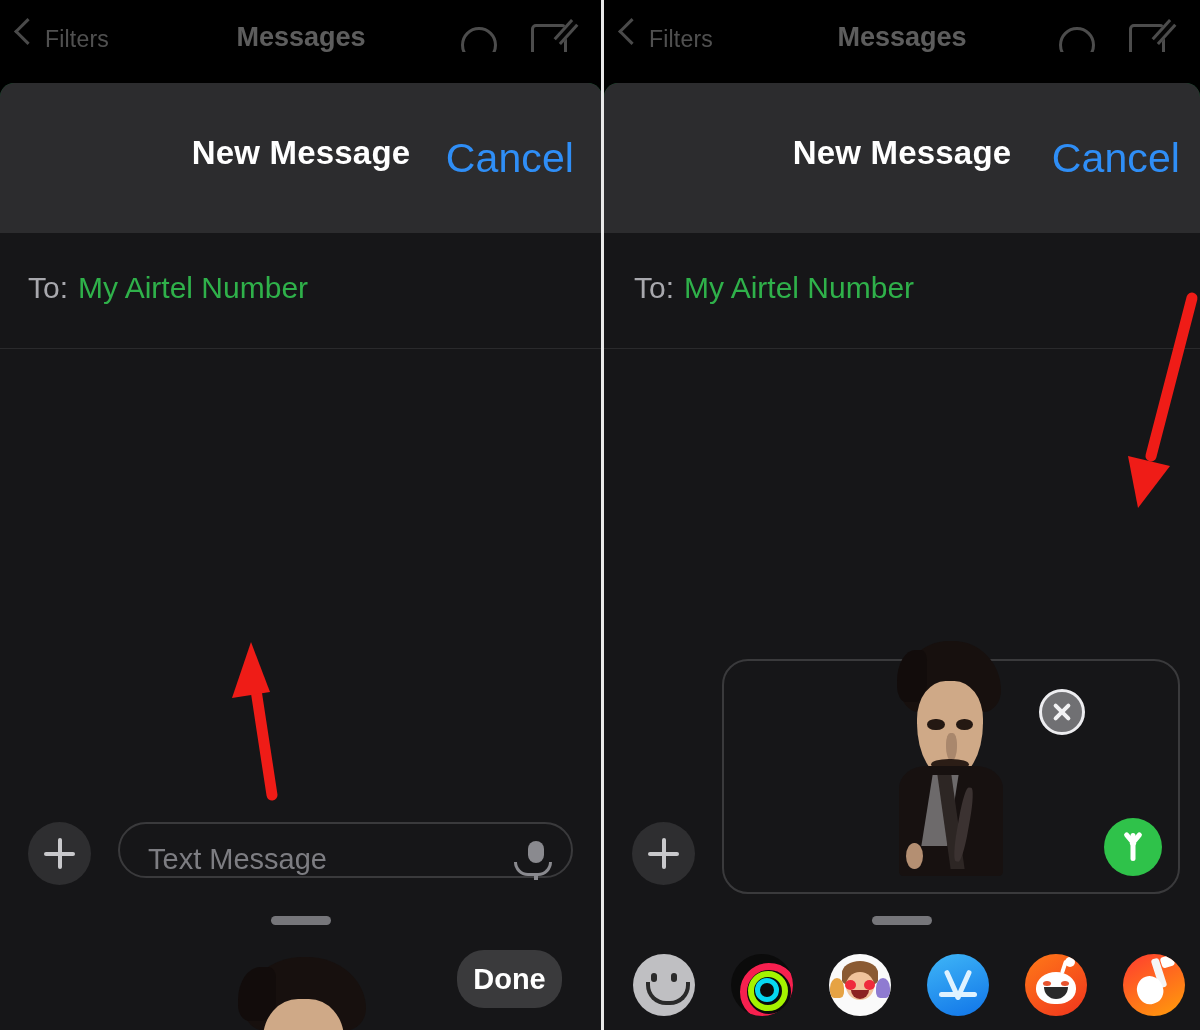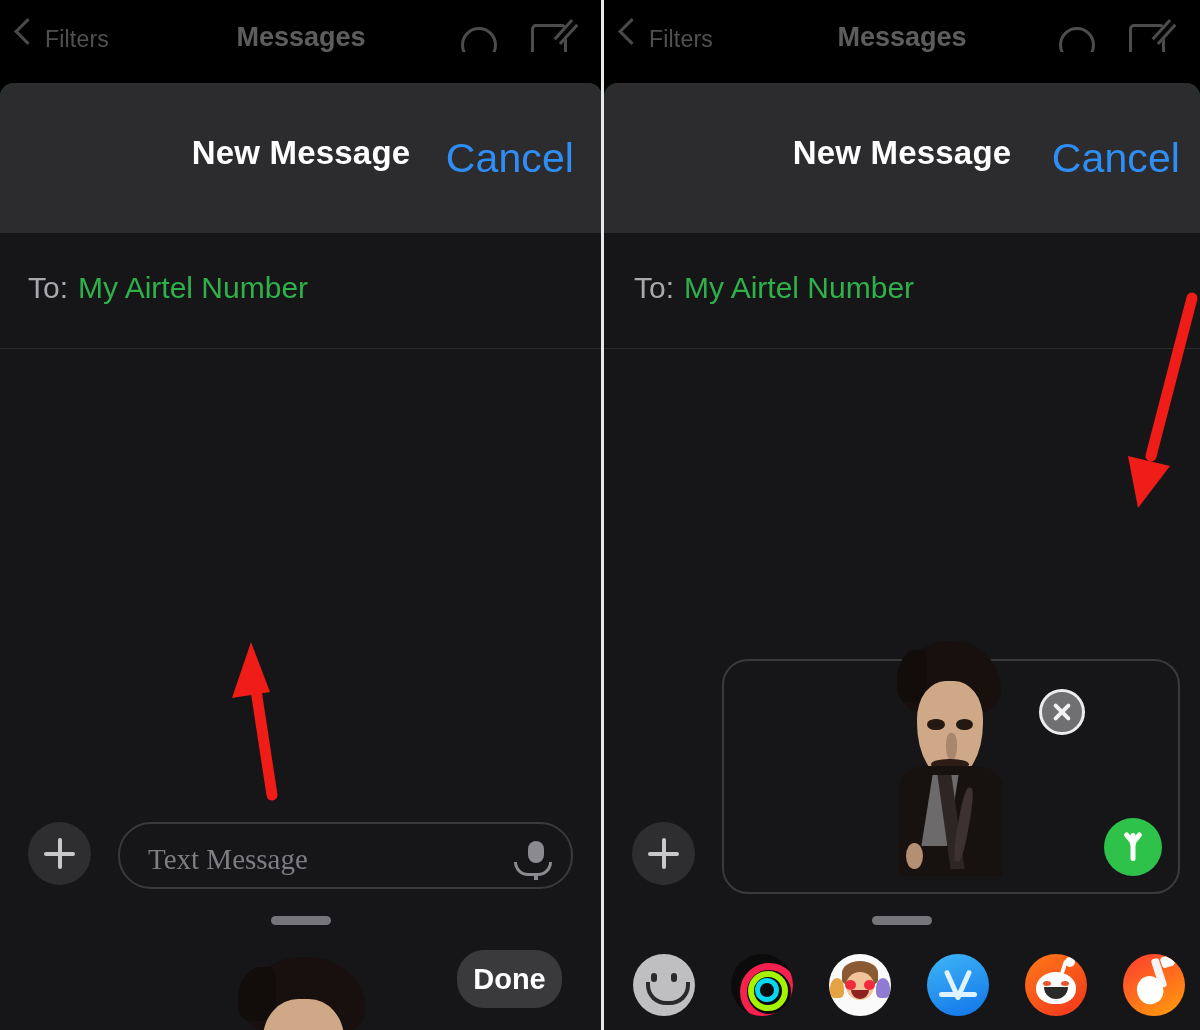--- a/index.html
+++ b/index.html
@@ -46,21 +46,21 @@
   
   .compose-body{position:relative;background:#161618;height:865px;}
 
   
   .plus-round{position:absolute;width:63px;height:63px;border-radius:50%;background:#2e2e30;}
   .plus-round::before,.plus-round::after{content:"";position:absolute;background:#c9c9cc;border-radius:2px;}
   .plus-round::before{left:16px;top:29.5px;width:31px;height:4px;}
   .plus-round::after{top:16px;left:29.5px;height:31px;width:4px;}
 
   
-  .text-field{position:absolute;left:118px;top:473px;width:455px;height:67px;border:2px solid #3a3a3c;border-radius:33px;box-sizing:border-box;font-family:Liberation Serif, serif;}
+  .text-field{position:absolute;left:118px;top:473px;width:455px;height:56px;border:2px solid #3a3a3c;border-radius:33px;box-sizing:border-box;}
   .tf-placeholder{position:absolute;left:28px;top:19px;font-size:29px;color:#7d7d82;}
   .mic{position:absolute;right:27px;top:17px;width:16px;height:22px;border-radius:8px;background:#8a8a8f;}
   .mic-stand{position:absolute;right:19px;top:38px;width:32px;height:11px;border:3px solid #8a8a8f;border-top:none;border-radius:0 0 16px 16px;}
   .mic-base{position:absolute;right:33px;top:49px;width:4px;height:7px;background:#8a8a8f;}
 
   
   .drag-handle{position:absolute;left:50%;transform:translateX(-50%);width:60px;height:9px;border-radius:5px;background:#76767a;}
 
   
   .sticker{position:relative;overflow:hidden;}

